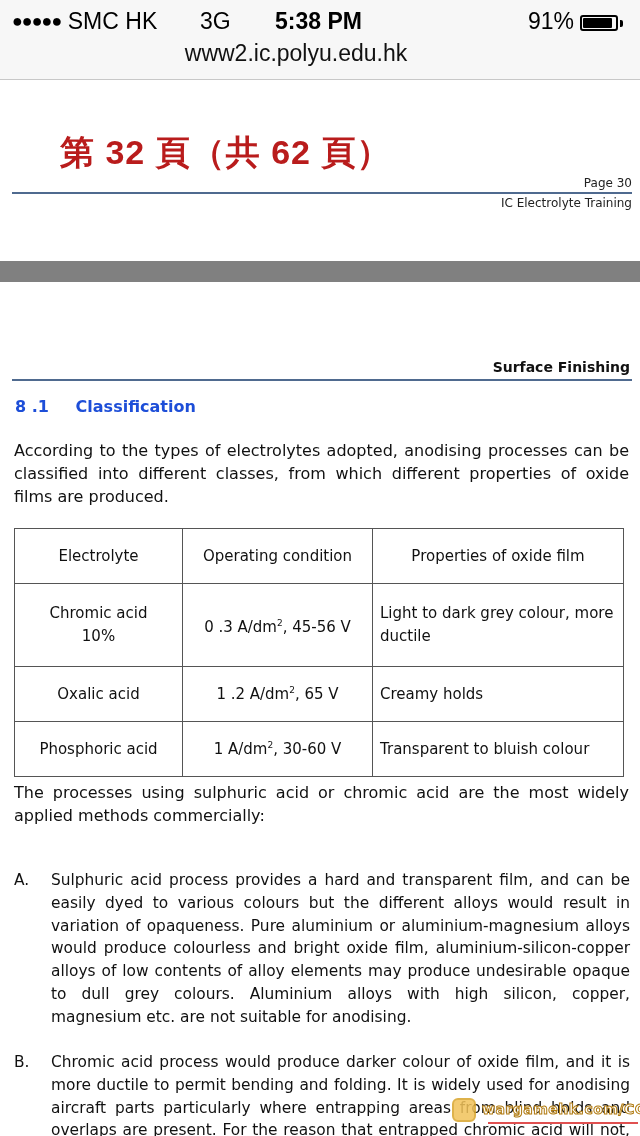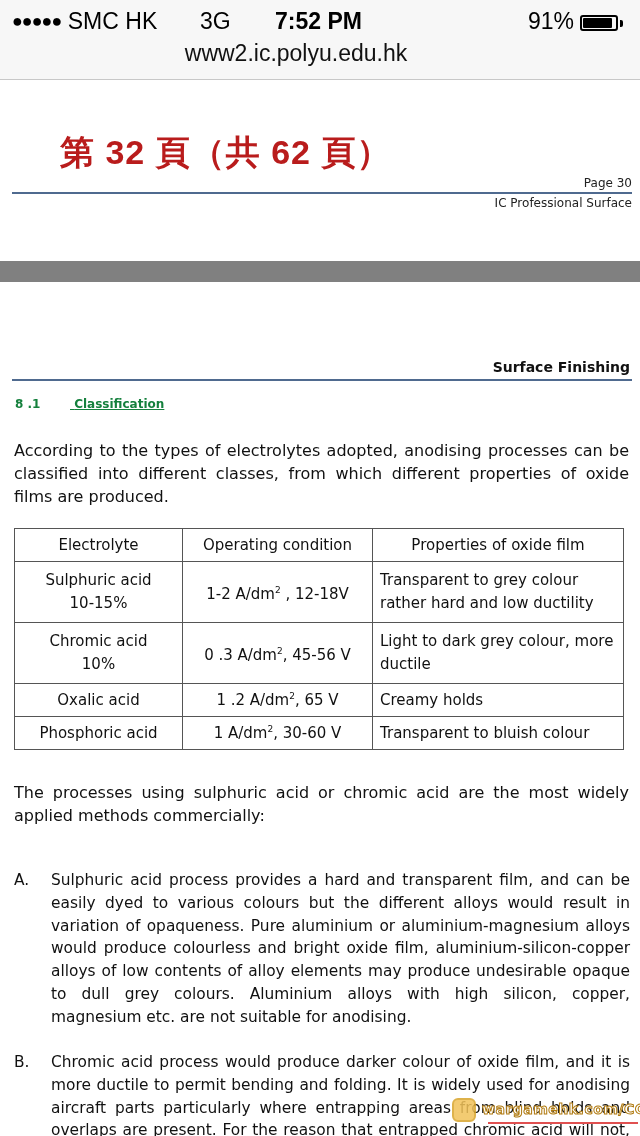--- a/index.html
+++ b/index.html
@@ -15,26 +15,26 @@
   .batt-fill { width:91%; height:100%; background:#000; border-radius:1px; }
   .batt-tip { position:absolute; left:620px; top:14px; width:3px; height:7px; background:#000; border-radius:0 2px 2px 0; }
   .url { position:absolute; top:40px; left:0; width:592px; text-align:center; font-size:23px; color:#111; }
 
   .pagenum { position:absolute; left:60px; top:130px; font-size:34px; font-weight:bold; color:#b91c1c; font-family:Liberation Sans, sans-serif; letter-spacing:1px; }
   .hdr-label { position:absolute; right:8px; font-size:12px; color:#222; font-family:"DejaVu Sans", sans-serif; }
   .rule { position:absolute; left:12px; width:620px; height:2px; background:#4f6a8f; }
   .gapbar { position:absolute; left:0; top:261px; width:640px; height:21px; background:#808080; }
 
   .section-title { position:absolute; right:10px; top:359px; font-size:14px; font-weight:bold; color:#111; font-family:"DejaVu Sans", sans-serif; }
-  .heading { position:absolute; left:15px; top:397px; font-size:12px; font-weight:bold; color:#15803d; font-family:"DejaVu Sans", sans-serif;text-decoration:underline; }
+  .heading { position:absolute; left:15px; top:397px; font-size:16px; font-weight:bold; color:#1d4ed8; font-family:"DejaVu Sans", sans-serif; }
   .heading .num { display:inline-block; width:55px; }
   .para { position:absolute; left:14px; width:615px; font-size:16px; line-height:23px; text-align:justify; color:#111; font-family:"DejaVu Sans", sans-serif; }
 
   table.props { position:absolute; left:14px; top:528px; width:610px; border-collapse:collapse; font-family:"DejaVu Sans", sans-serif; font-size:15px; color:#111; }
-  table.props td, table.props th { border:1px solid #555; padding:0 7px; font-weight:normal; }
+  table.props td, table.props th { border:1px solid #555; padding:11px 7px; font-weight:normal; }
   table.props th { height:32px; text-align:center; }
   table.props td.c { text-align:center; }
   table.props td.l { text-align:left; }
   table.props tr.r2 td { height:60px; line-height:23px; }
   table.props tr.r1 td { height:32px; }
   sup { font-size:9px; }
 
   .item { position:absolute; left:14px; width:616px; font-family:"DejaVu Sans", sans-serif; font-size:15.4px; line-height:22.8px; color:#111; }
   .item .label { position:absolute; left:0; top:0; }
   .item .text { margin-left:37px; text-align:justify; }
@@ -47,59 +47,54 @@
 </head>
 <body>
 
 <div class="topbar">
   <div class="status">
     <span class="carrier">
       <span class="dots">●●●●●</span>
       <span>SMC HK</span>
     </span>
     <span class="net">3G</span>
-    <span class="time">7:52 PM</span>
+    <span class="time">5:38 PM</span>
     <span class="batt-pct">91%</span>
     <div class="batt">
         <div class="batt-fill"></div>
       </div>
     <div class="batt-tip"></div>
   </div>
   <div class="url">www2.ic.polyu.edu.hk</div>
 </div>
 
 <div class="pagenum">第 32 頁（共 62 頁）</div>
 
 <div class="hdr-label" style="top:176px;">Page 30</div>
 <div class="rule" style="top:192px;"></div>
-<div class="hdr-label" style="top:196px;">IC Professional Surface</div>
+<div class="hdr-label" style="top:196px;">IC Electrolyte Training</div>
 
 <div class="gapbar"></div>
 
 <div class="section-title">Surface Finishing</div>
 <div class="rule" style="top:379px;"></div>
 
 <div class="heading">
   <span class="num">8 .1</span>
   <span>Classification</span>
 </div>
 
 <div class="para" style="top:439px;">According to the types of electrolytes adopted, anodising processes can be classified into different classes, from which different properties of oxide films are produced.</div>
 
 <table class="props">
   <tbody>
       <tr>
     <th style="width:153px;">Electrolyte</th>
     <th style="width:175px;">Operating condition</th>
     <th>Properties of oxide film</th>
-  </tr>
-  <tr class="r2">
-    <td class="c"><span>Sulphuric acid</span><br><span>10-15%</span></td>
-    <td class="c"><span>1-2 A/dm</span><sup>2</sup><span> , 12-18V</span></td>
-    <td class="l">Transparent to grey colour rather hard and low ductility</td>
   </tr>
   <tr class="r2">
     <td class="c"><span>Chromic acid</span><br><span>10%</span></td>
     <td class="c"><span>0 .3 A/dm</span><sup>2</sup><span>, 45-56 V</span></td>
     <td class="l">Light to dark grey colour, more ductile</td>
   </tr>
   <tr class="r1">
     <td class="c">Oxalic acid</td>
     <td class="c"><span>1 .2 A/dm</span><sup>2</sup><span>, 65 V</span></td>
     <td class="l">Creamy holds</td>

